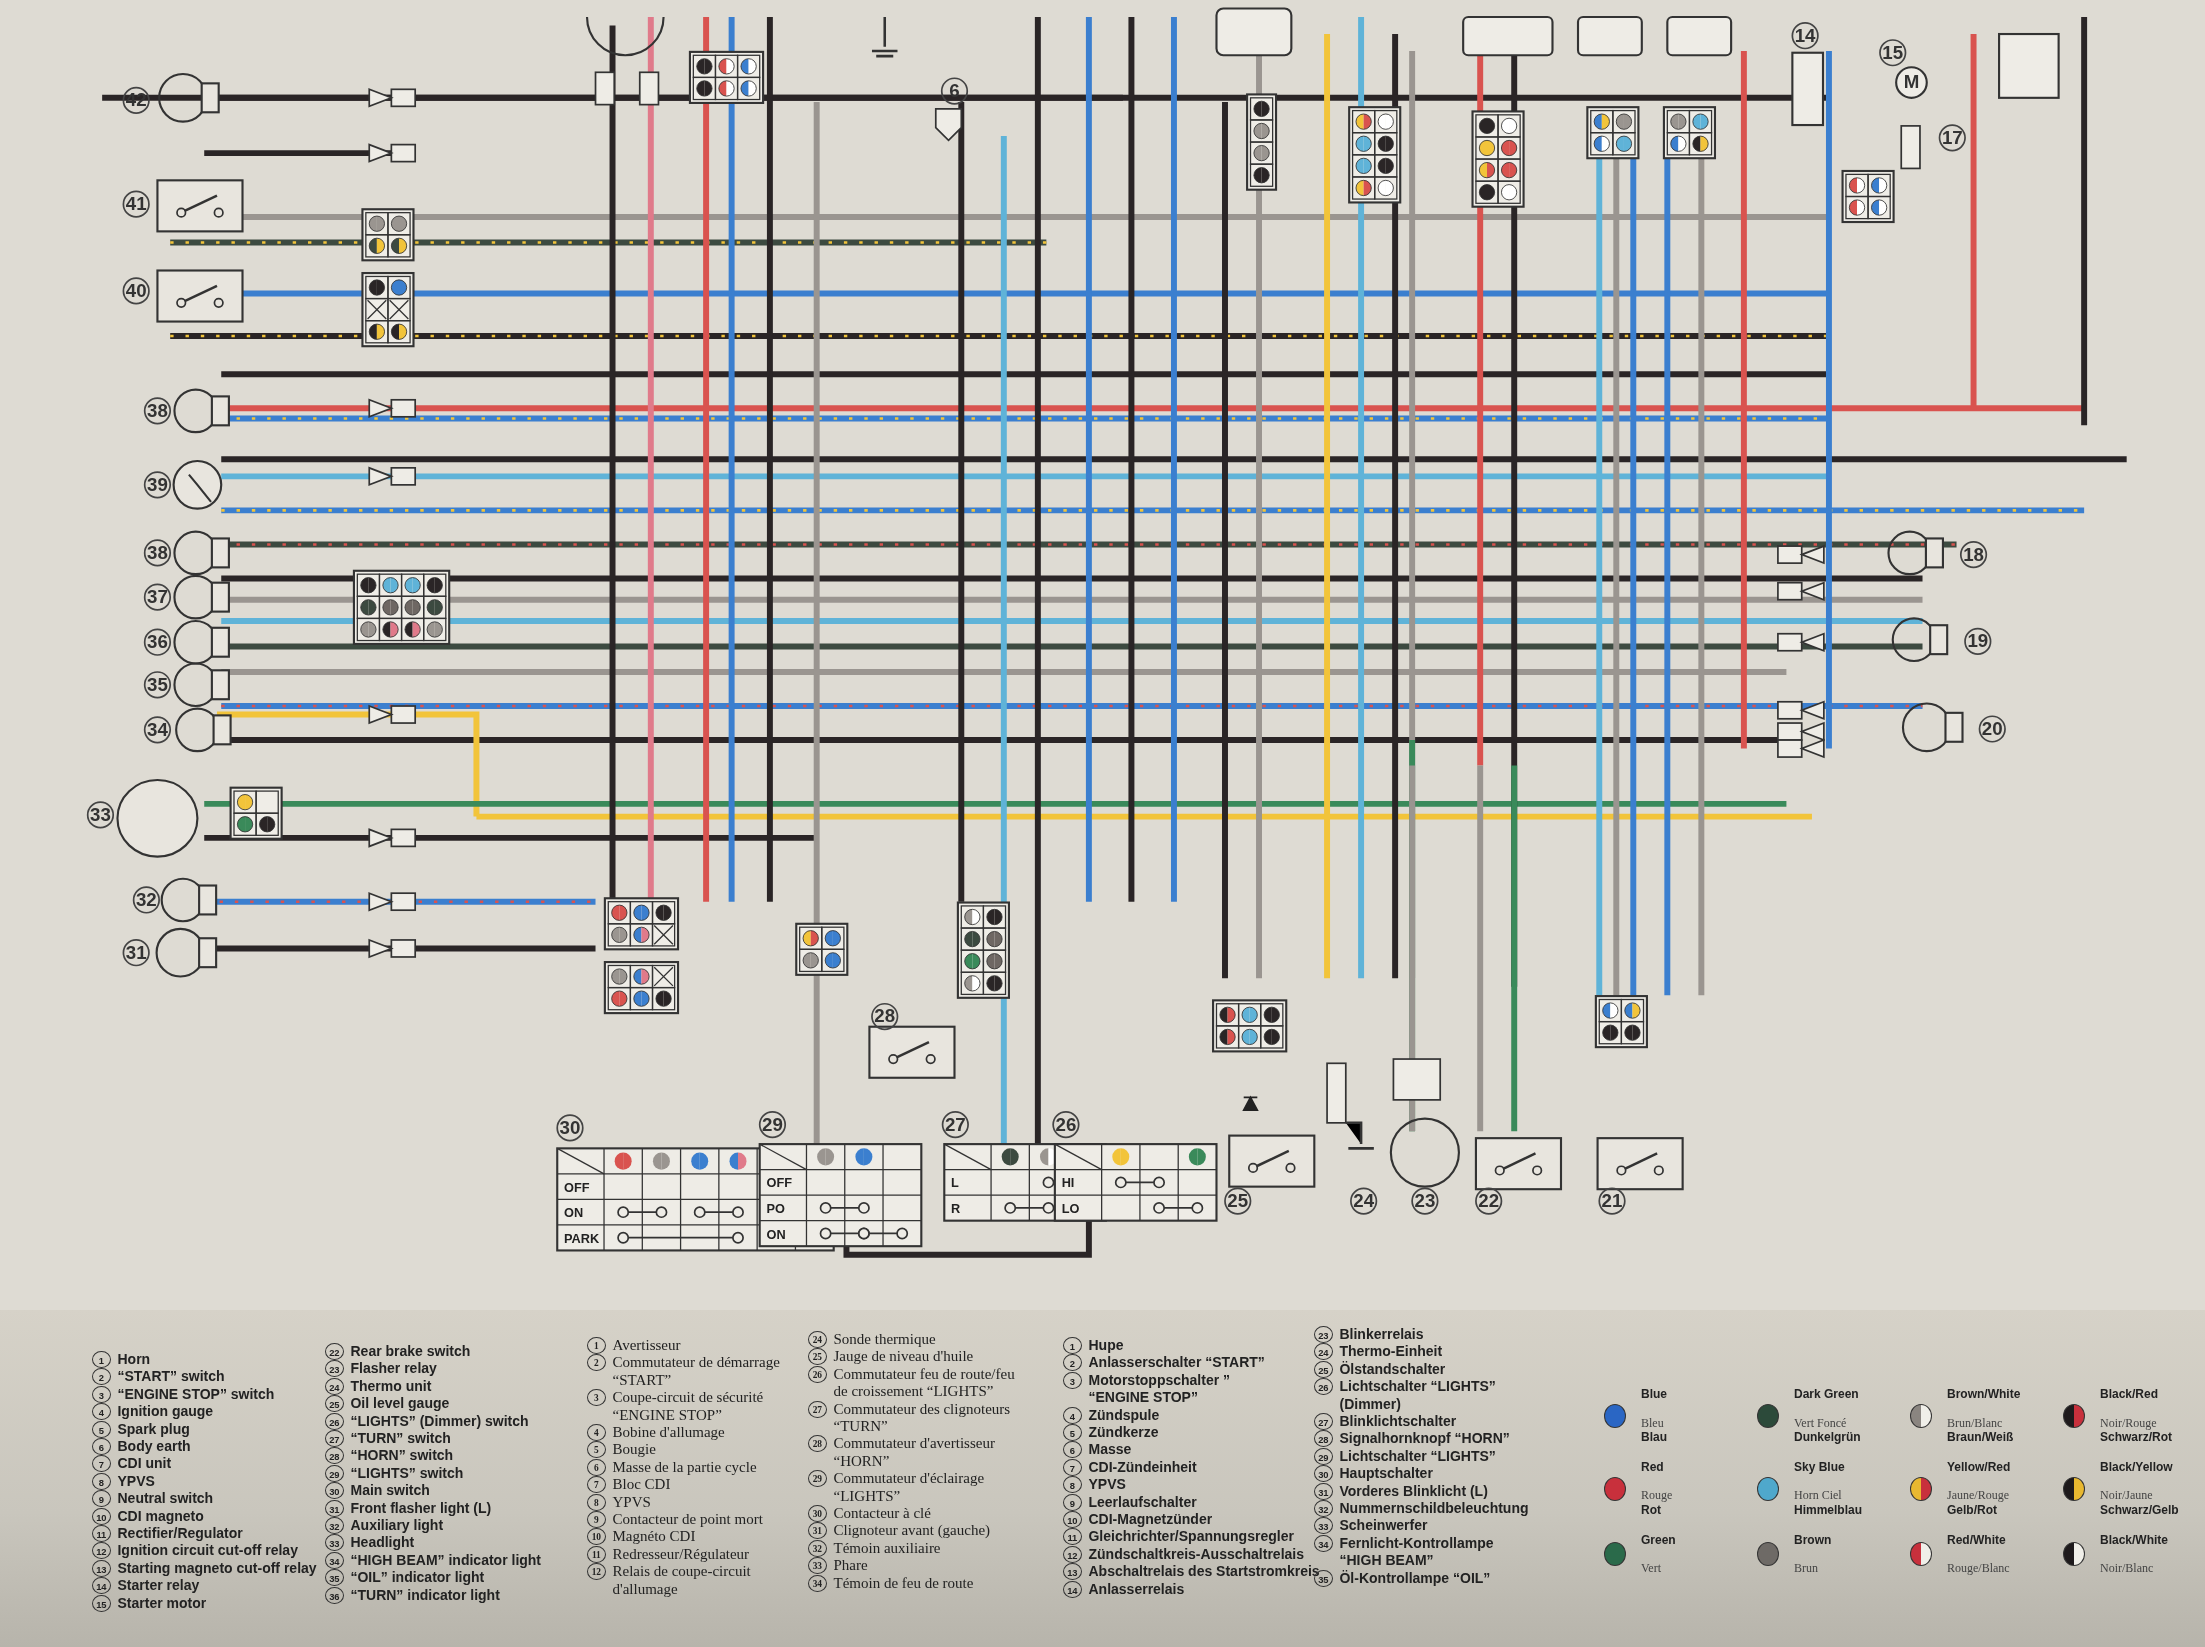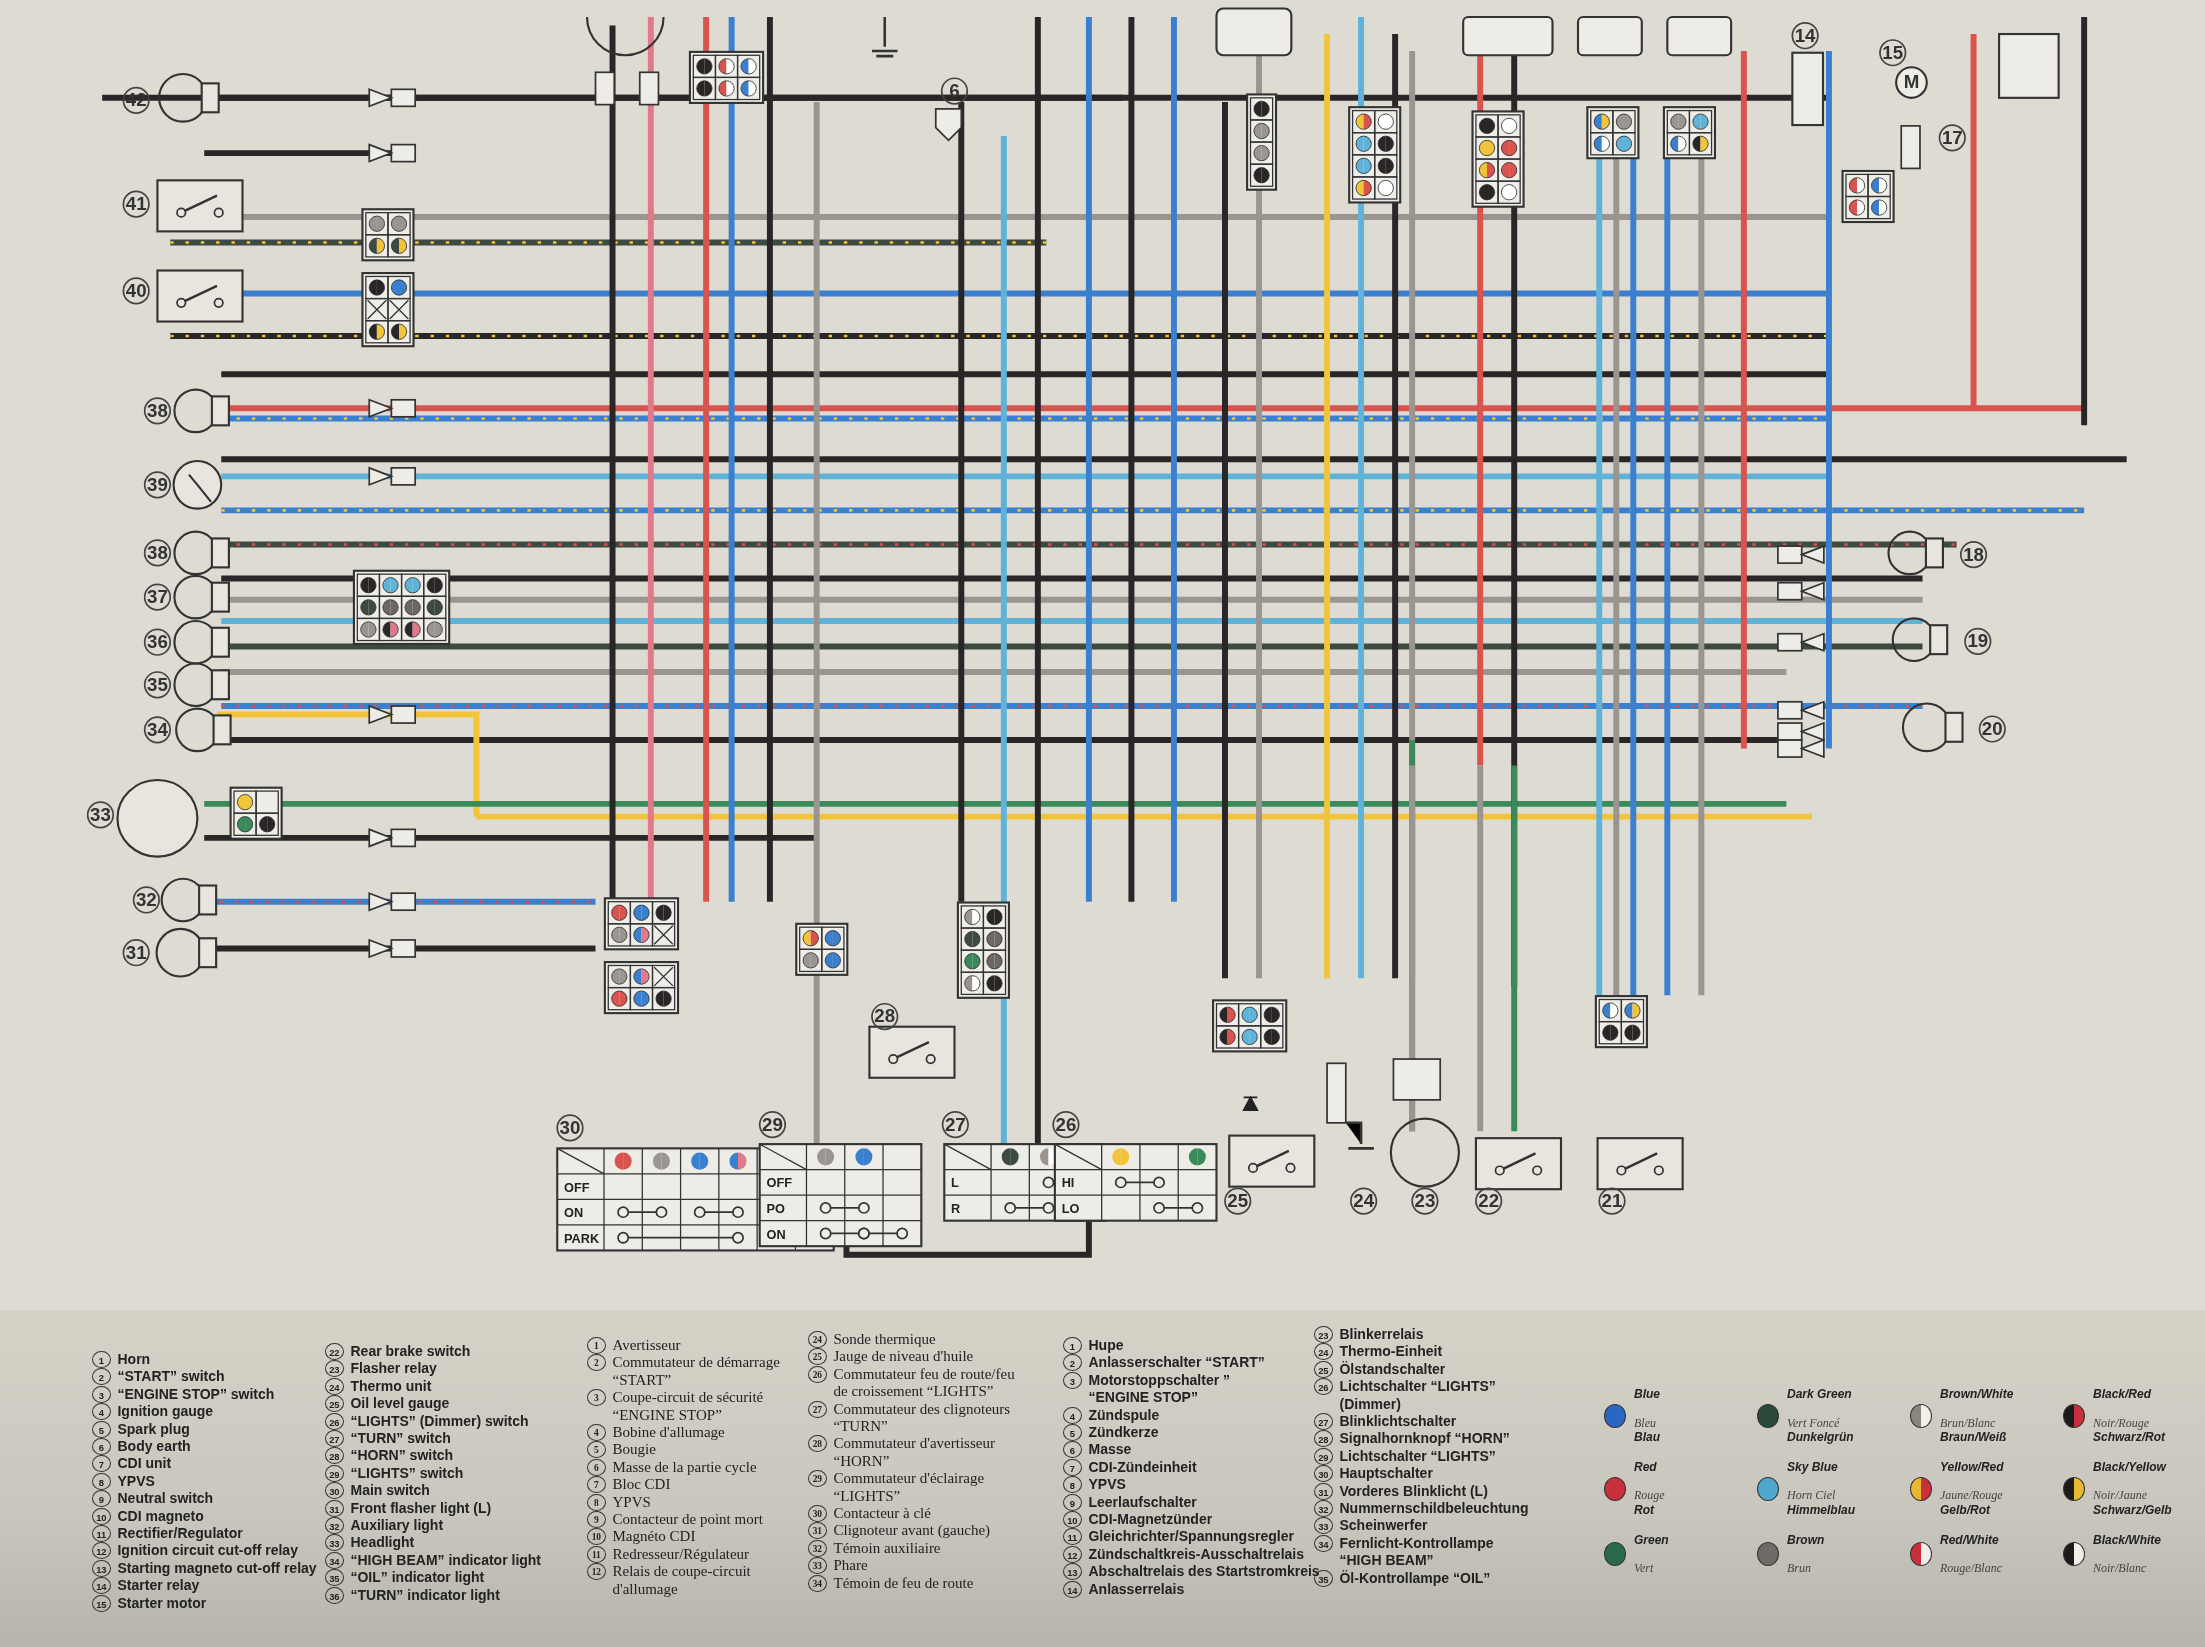--- a/index.html
+++ b/index.html
@@ -16,21 +16,21 @@
   .legend-col .row { display:flex; gap:6.8px; white-space:nowrap; }
   .legend-col .n { display:inline-block; min-width:18.7px; height:17px; border:1.3px solid #333; border-radius:50%;
                     text-align:center; font-size:9.4px; line-height:17px; font-weight:bold; box-sizing:border-box; }
   .legend-col .t { font-weight:bold; }
   .legend-col.fr .t { font-weight:normal; }
   .legend-col .cont { padding-left:25.5px; }
   #color-code { position:absolute; left:1604px; top:1370px; width:596px; }
   #color-code .title { font-size:21px; font-weight:bold; color:#1a1a1a; white-space:nowrap; }
   #color-code .title span.fr { font-family:"Liberation Serif", serif; font-weight:normal; margin:0 12px; }
   #cc-grid { display:grid; grid-template-columns:repeat(4,153px); row-gap:15.3px; margin-top:17px; }
-  .cc { display:flex; align-items:center; gap:8px;font-style:italic; }
+  .cc { display:flex; align-items:center; gap:15px; }
   .cc .dot { width:22px; height:24px; border-radius:50%; flex:0 0 auto; border:0.9px solid #333; box-sizing:border-box; }
   .cc .names { font-size:12px; line-height:14.5px; font-weight:bold; color:#222; }
   .cc .names .fr { font-family:"Liberation Serif", serif; font-weight:normal; color:#444;margin-top:14px; }
 </style>
 </head>
 <body>
 
 <div id="sheet"></div>
 
 <svg id="diagram" viewBox="0 0 2592 1560">

